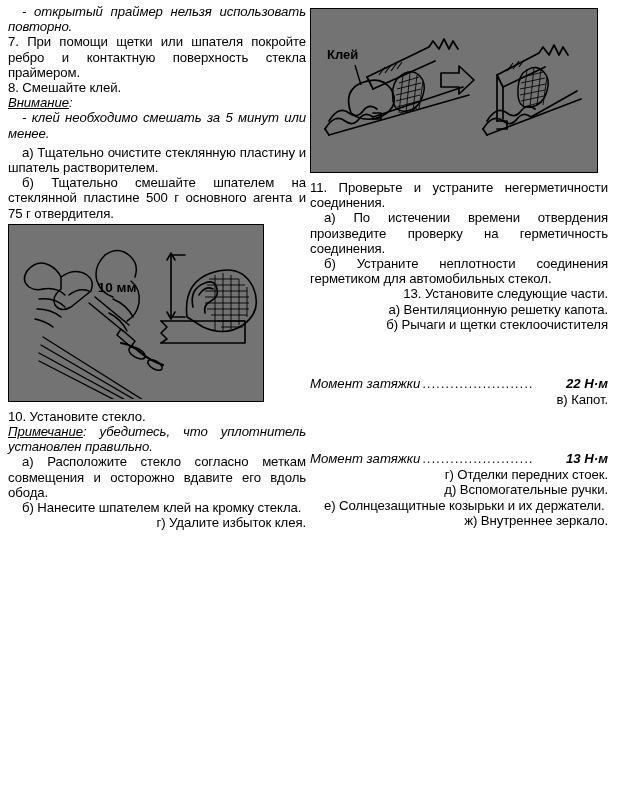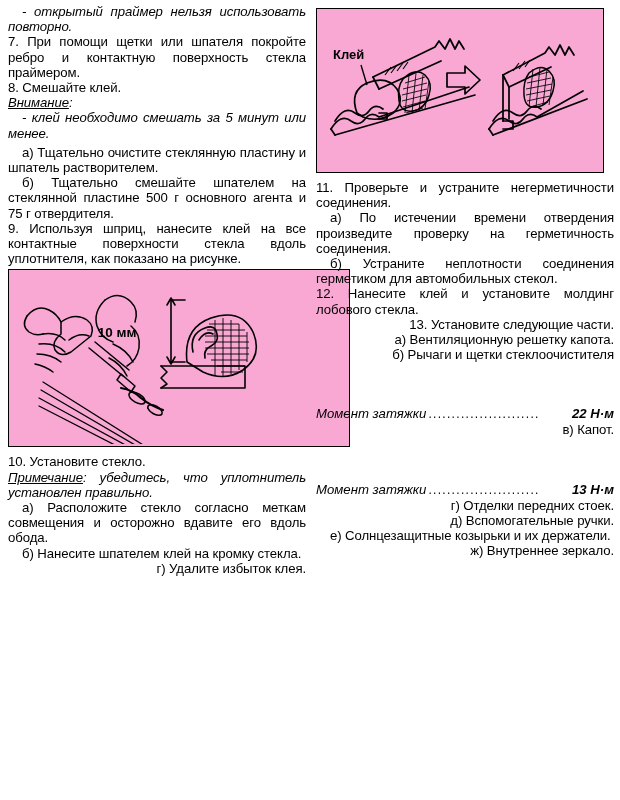--- a/index.html
+++ b/index.html
@@ -15,21 +15,21 @@
     position: relative;
     overflow: hidden;
   }
   .page {
     width: 620px;
     height: 800px;
     position: relative;
     box-sizing: border-box;
     padding: 4px 8px 0 8px;
     display: flex;
-    gap: 10px;
+    gap: 4px;
   }
   .col {
     width: 298px;
     flex: 0 0 298px;
     position: relative;
   }
   .col-right { padding-top: 0; }
 
   
   p {
@@ -70,26 +70,26 @@
   }
   .spec-val {
     flex: 0 0 auto;
     font-weight: bold;
     font-style: italic;
   }
 
   
   .figure {
     border: 1.6px solid #000;
-    background: #f9a8d4;
+    background: #737373;
     box-sizing: border-box;
     position: relative;
   }
   .fig-left {
-    width: 342px;
+    width: 256px;
     height: 178px;
     margin: 3px 0 0 0;
   }
   .fig-right {
     width: 288px;
     height: 165px;
     margin: 4px 0 0 0;
   }
   .figure svg { display: block; }
   .fig-label {
@@ -121,21 +121,20 @@
 
 
     <p class="ital ind">- клей необходимо смешать за 5 минут или менее.</p>
 
     <div class="gap-sm"></div>
 
     <p class="ind">а) Тщательно очистите стеклянную пластину и шпатель растворителем.</p>
 
     <p class="ind">б) Тщательно смешайте шпателем на стеклянной пластине 500 г основного агента и 75 г отвердителя.</p>
 
-    <p>9. Используя шприц, нанесите клей на все контактные поверхности стекла вдоль уплотнителя, как показано на рисунке.</p>
 
     <div class="figure fig-left">
       <svg width="286" height="174" viewBox="0 0 286 174" xmlns="http://www.w3.org/2000/svg">
         <g fill="none" stroke="#000" stroke-width="1.5" stroke-linecap="round" stroke-linejoin="round">
 
           <path d="M18 46 q10 -12 22 -6 q8 4 12 12"></path>
           <path d="M18 46 q-6 10 2 16 q6 4 14 2"></path>
           <path d="M34 64 q14 -2 22 6"></path>
           <path d="M30 74 q16 -2 26 8"></path>
           <path d="M28 84 q14 0 24 8"></path>
@@ -272,21 +271,20 @@
           <path d="M196 62 l6 -8 M202 60 l6 -8 M208 58 l5 -7"></path>
         </g>
       </svg>
     </div>
 
     <div class="gap-md"></div>
 
     <p>11. Проверьте и устраните негерметичности соединения.</p>
     <p class="ind">а) По истечении времени отвердения произведите проверку на герметичность соединения.</p>
     <p class="ind">б) Устраните неплотности соединения герметиком для автомобильных стекол.</p>
-    <p>12. Нанесите клей и установите молдинг лобового стекла.</p>
     <p class="nojust">13. Установите следующие части.</p>
     <p class="ind nojust">а) Вентиляционную решетку капота.</p>
     <p class="ind nojust">б) Рычаги и щетки стеклоочистителя</p>
 
     <div class="spec">
       <span class="spec-name">Момент затяжки</span>
       <span class="spec-dots">........................</span>
       <span class="spec-val">22 Н·м</span>
     </div>
 

